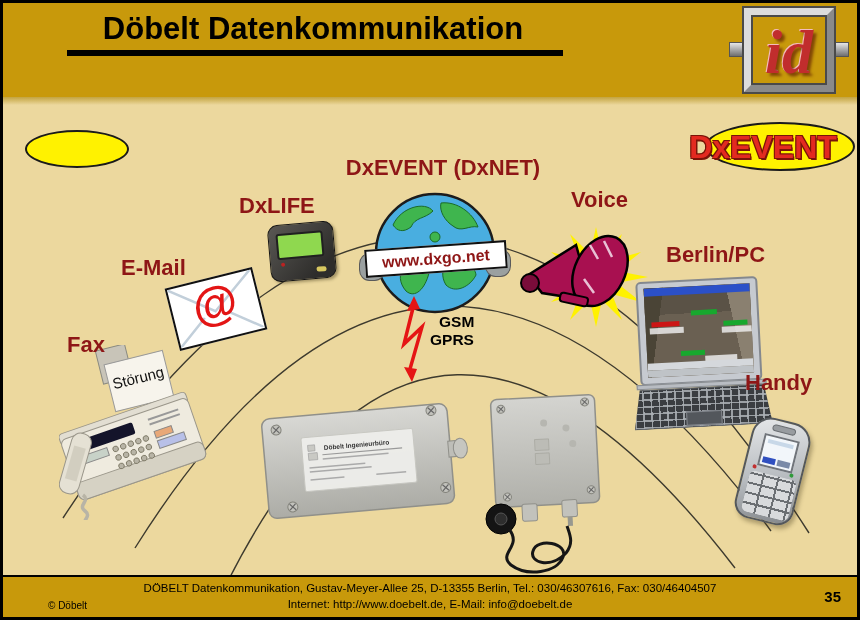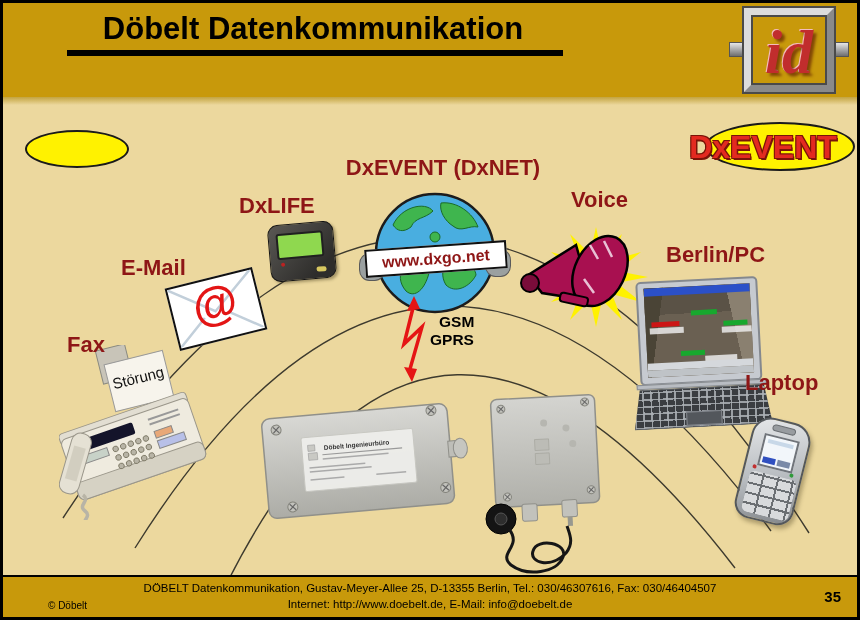--- a/index.html
+++ b/index.html
@@ -159,21 +159,21 @@
     <div class="ell"></div>
     <div class="txt">DxEVENT</div>
   </div>
 
   <div class="lbl lbl-internet">DxEVENT (DxNET)</div>
   <div class="lbl lbl-pager">DxLIFE</div>
   <div class="lbl lbl-email">E-Mail</div>
   <div class="lbl lbl-fax">Fax</div>
   <div class="lbl lbl-voice">Voice</div>
   <div class="lbl lbl-laptop">Berlin/PC</div>
-  <div class="lbl lbl-handy">Laptop</div>
+  <div class="lbl lbl-handy">Handy</div>
 
   <div class="gsm-block">
     <div class="l1">GSM</div>
     <div class="l2">GPRS</div>
   </div>
   <svg class="zigzag" width="860" height="620" viewBox="0 0 860 620">
     <path d="M 410 305 L 401 341 L 419 324 L 407 366" fill="none" stroke="#E51515" stroke-width="3.5"></path>
     <polygon points="411,293 404,308 417,306" fill="#E51515"></polygon>
     <polygon points="409,379 401,364 414,366" fill="#E51515"></polygon>
   </svg>

